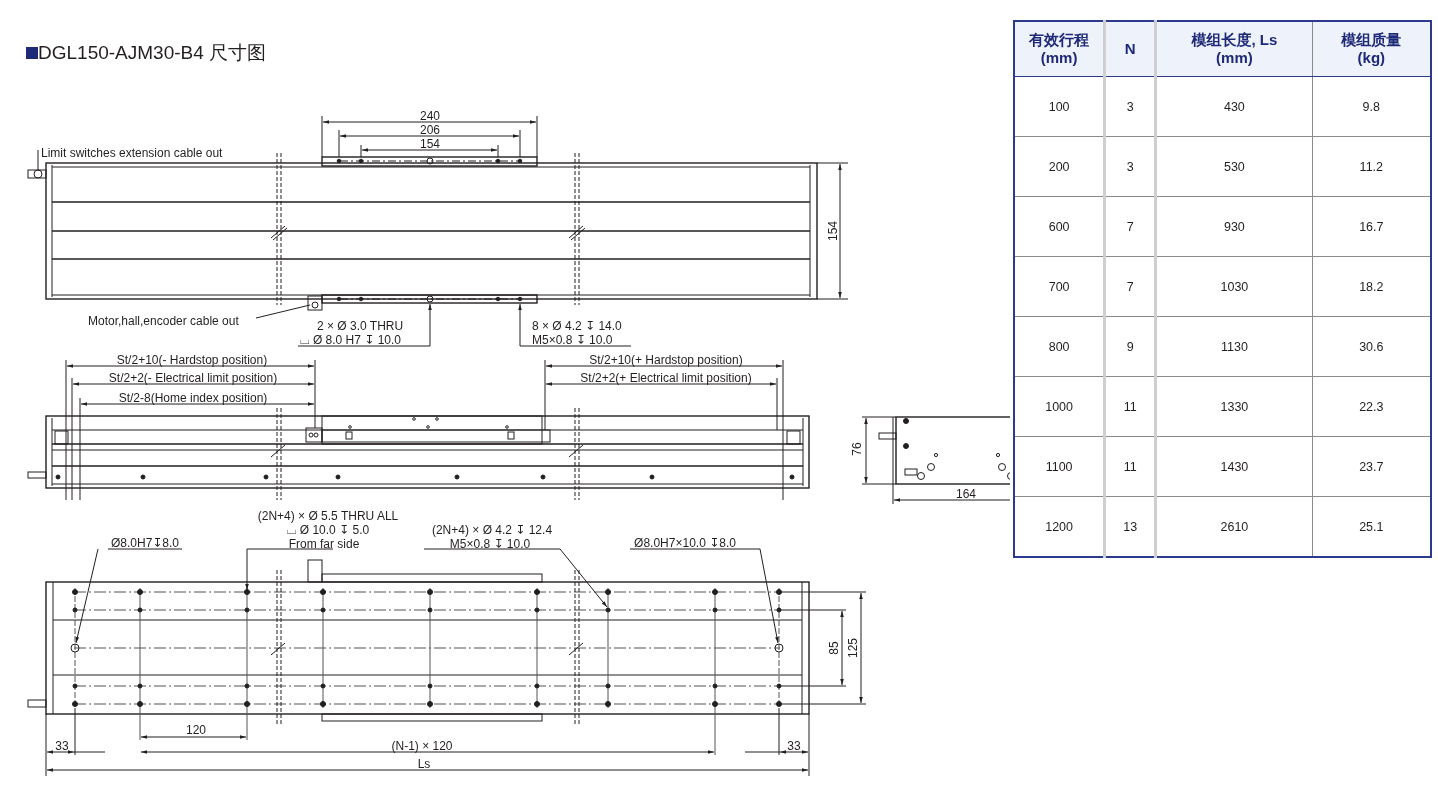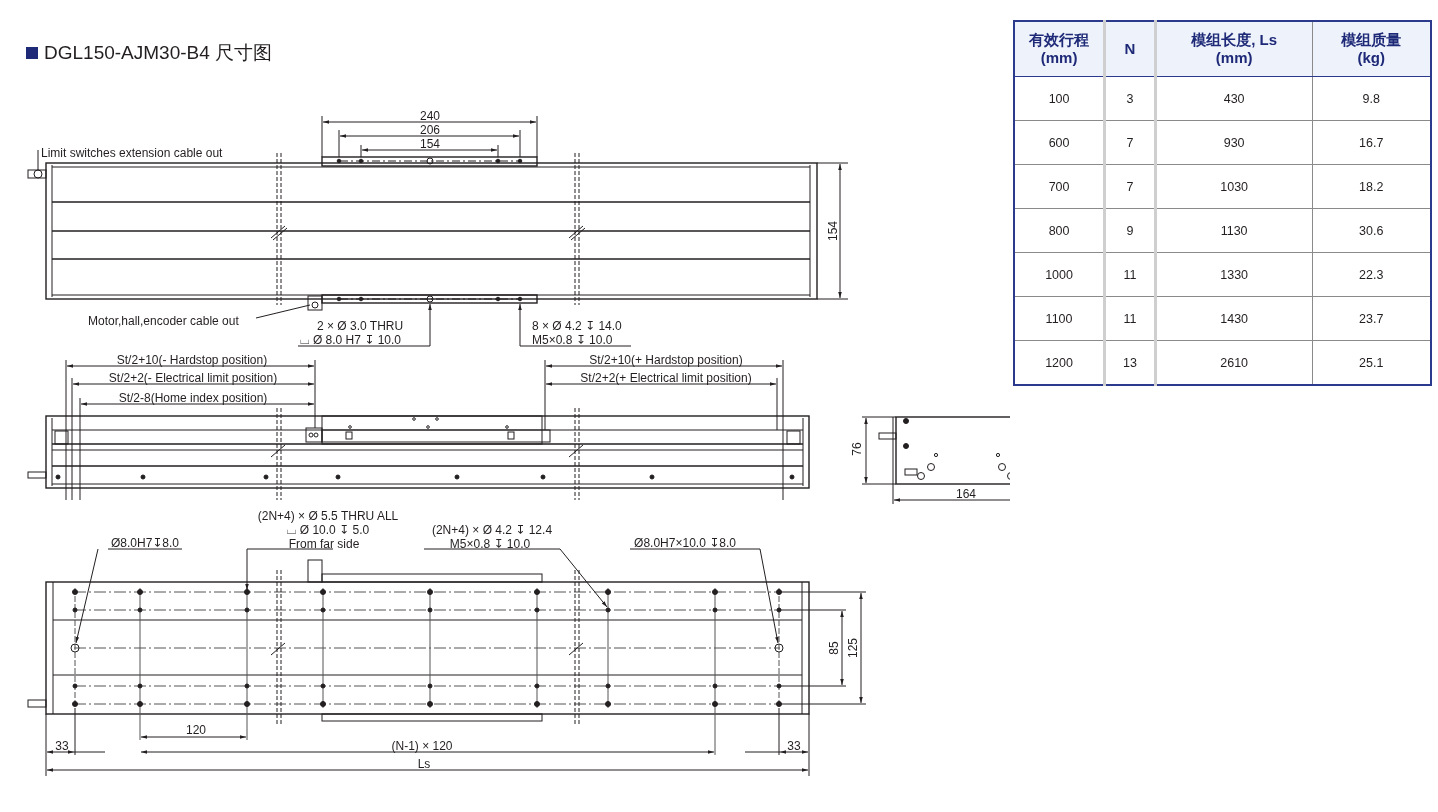--- a/index.html
+++ b/index.html
@@ -1,27 +1,27 @@
 <!DOCTYPE html>
 <html><head>
 <meta charset="utf-8">
 <style>
   html, body { margin:0; padding:0; background:#ffffff; }
   body { width:1438px; height:812px; position:relative; overflow:hidden;
          font-family:"Liberation Sans", "DejaVu Sans", sans-serif; color:#231f20; }
   .title { position:absolute; left:26px; top:40px; font-size:19px; font-weight:normal;
-           display:flex; align-items:center; gap:6px; color:#231f20; }
+           display:flex; align-items:center; color:#231f20; }
   .title .sq { width:12px; height:12px; background:#1e2a78; display:inline-block; }
   svg.drawing { position:absolute; left:0; top:0; }
   svg text { font-family:"Liberation Sans", "DejaVu Sans", sans-serif; fill:#231f20; }
   .spec-table { position:absolute; left:1013px; top:20px; width:419px; border-collapse:collapse;
                 border:2px solid #2b3a8c; font-size:12.5px; }
   .spec-table th { background:#eef2fb; color:#1e2a78; font-weight:bold; font-size:15px;
                    height:54px; line-height:18px; border:1px solid #8a8a8a; border-bottom:1px solid #2b3a8c; padding:0; }
-  .spec-table td { height:27px; text-align:center; border:1px solid #8a8a8a; padding:8px; color:#231f20; }
+  .spec-table td { height:27px; text-align:center; border:1px solid #8a8a8a; padding:16px; color:#231f20; }
   .spec-table td.ncol, .spec-table th.ncol { border-left:3px solid #cfcfcf; border-right:3px solid #cfcfcf; }
   .spec-table .c1 { width:89px; } .spec-table .c2 { width:48px; }
   .spec-table .c3 { width:157px; } .spec-table .c4 { width:119px; }
 </style>
 </head>
 <body>
 
 <div class="title">
   <span class="sq"></span>
   <span>DGL150-AJM30-B4 尺寸图</span>
@@ -333,20 +333,26 @@
     </tr>
   </thead>
   <tbody>
     <tr>
         <td>100</td>
         <td class="ncol">3</td>
         <td>430</td>
         <td>9.8</td>
       </tr>
     <tr>
+        <td>200</td>
+        <td class="ncol">3</td>
+        <td>530</td>
+        <td>11.2</td>
+      </tr>
+    <tr>
         <td>600</td>
         <td class="ncol">7</td>
         <td>930</td>
         <td>16.7</td>
       </tr>
     <tr>
         <td>700</td>
         <td class="ncol">7</td>
         <td>1030</td>
         <td>18.2</td>

